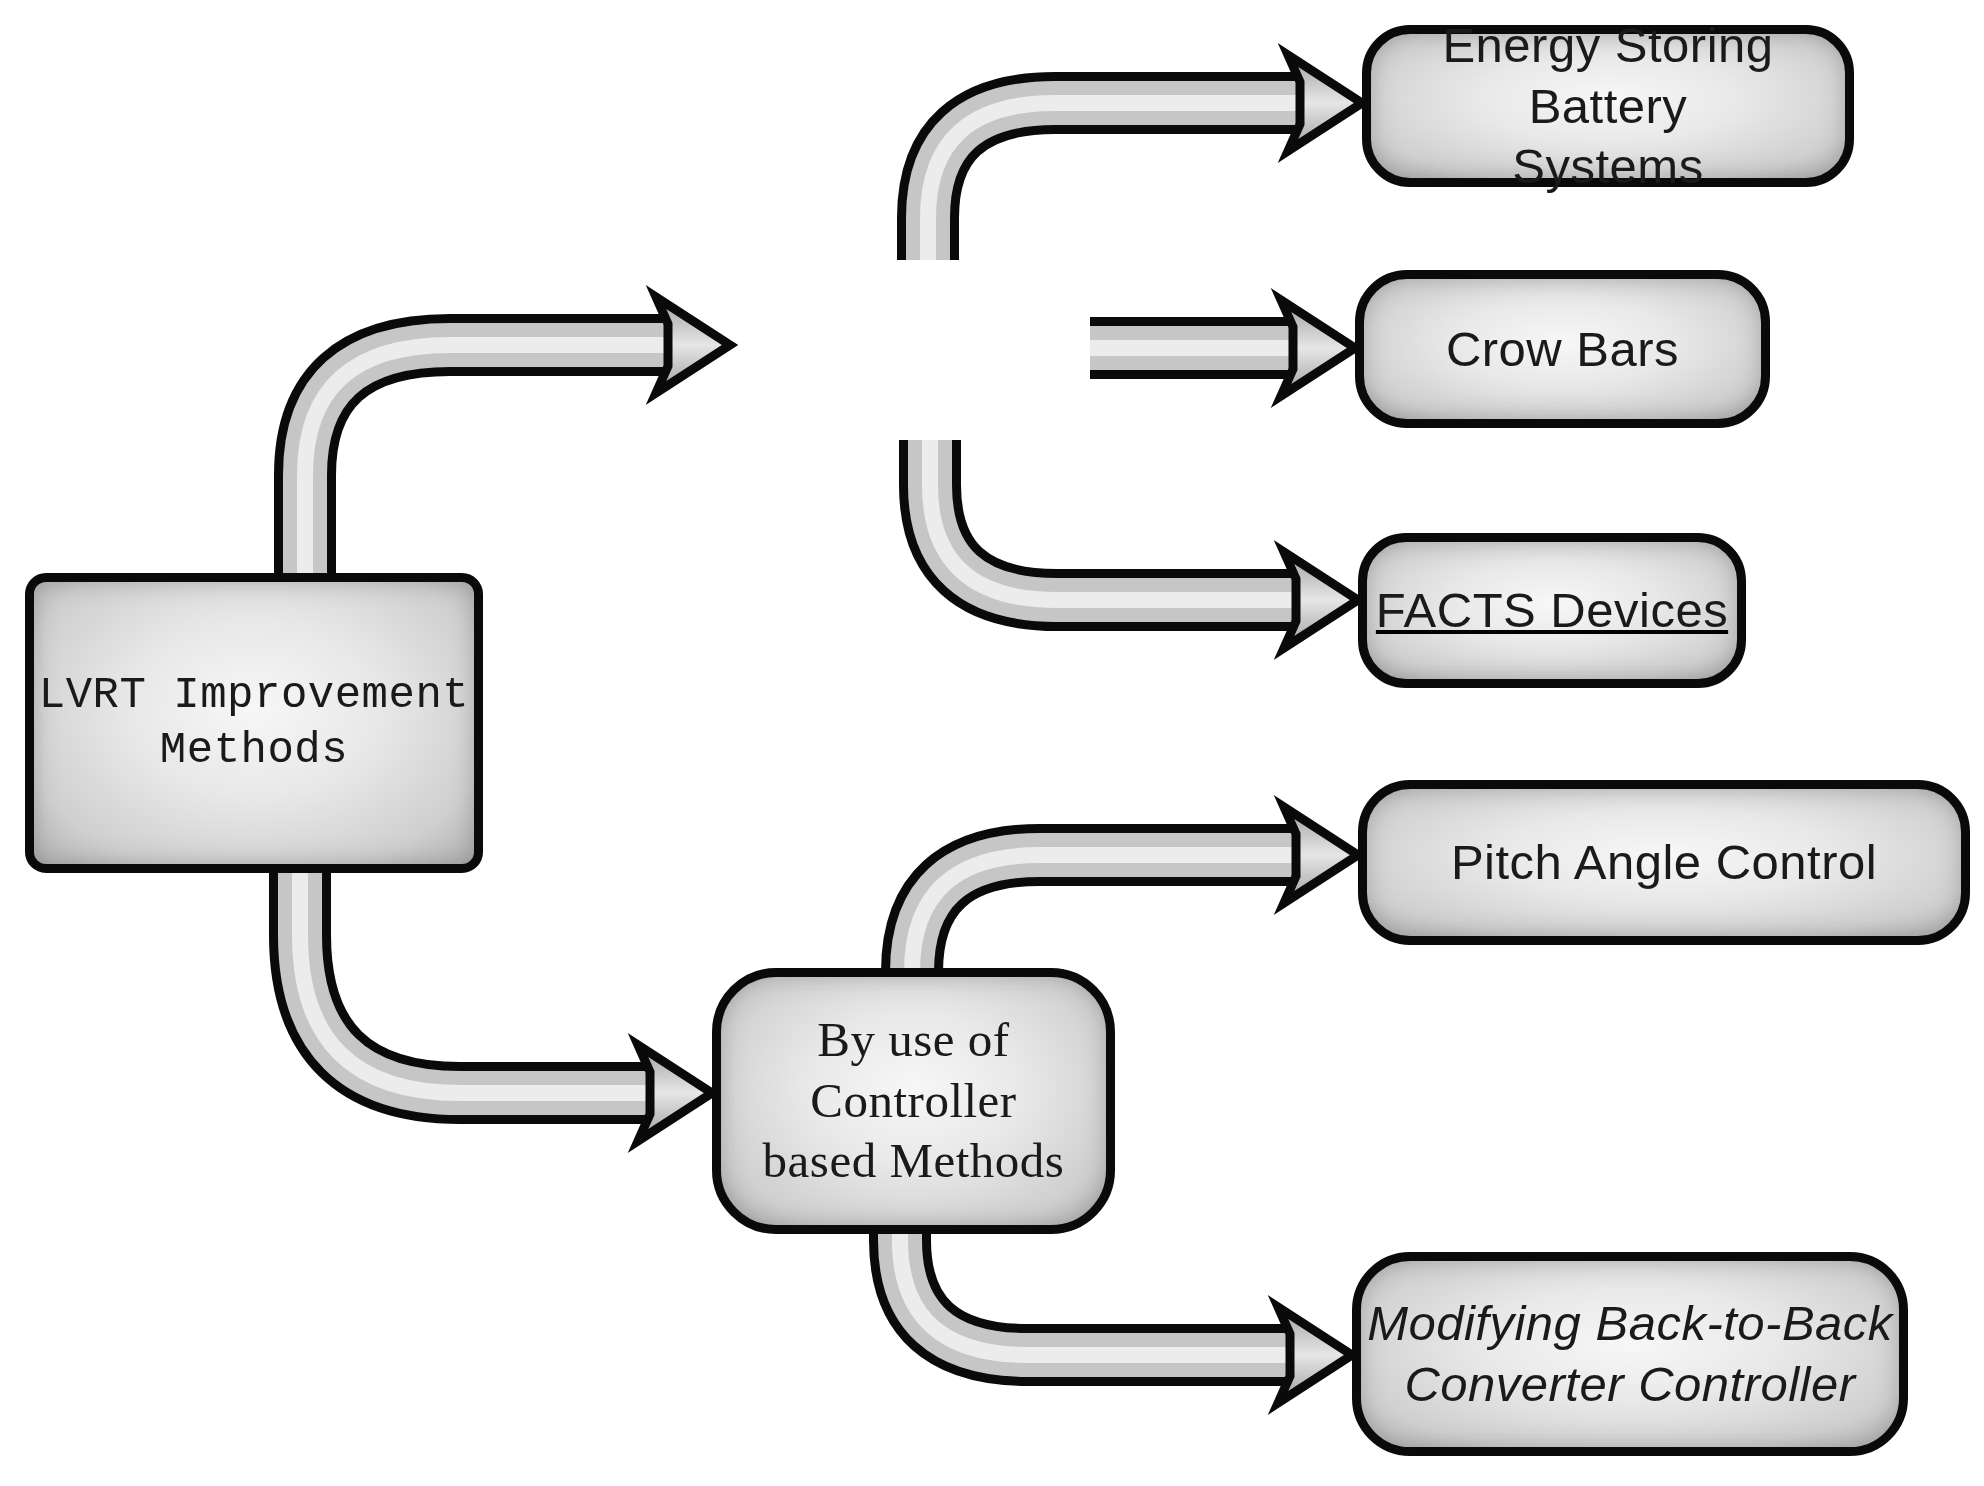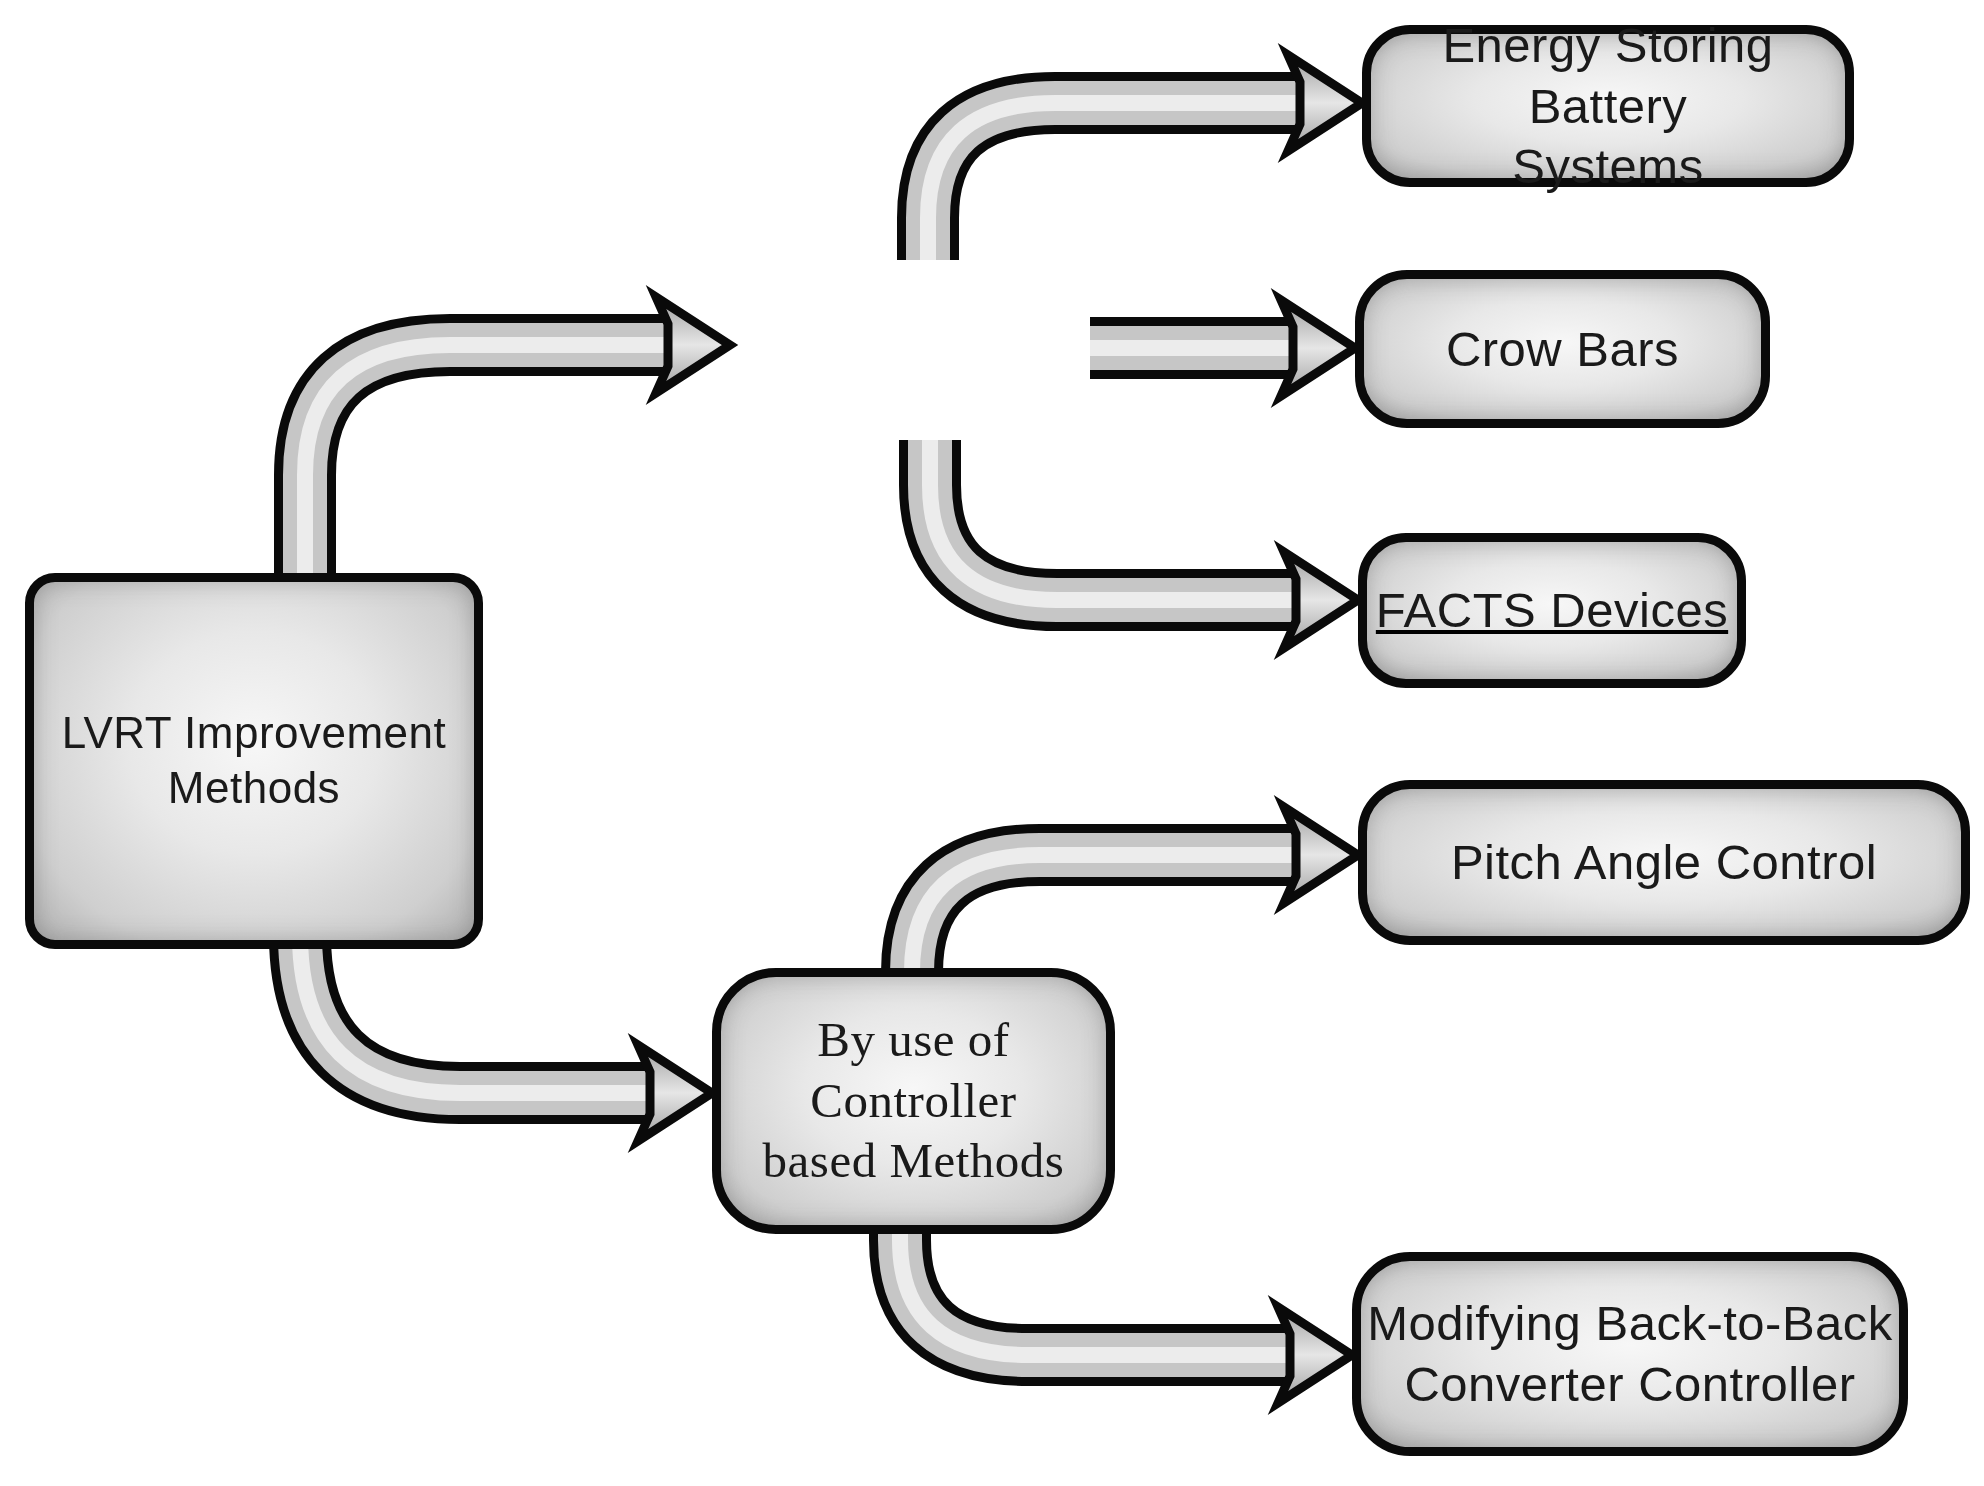--- a/index.html
+++ b/index.html
@@ -35,29 +35,29 @@
     text-align: center;
   }
   .node .label {
     white-space: pre-line;
     color: #1a1a1a;
     font-size: 49px;
     line-height: 1.24;
     letter-spacing: 0.5px;
   }
   
-  .node-root     { left: 25px;   top: 573px;  width: 458px; height: 376px; border-radius: 30px; }
+  .node-root     { left: 25px;   top: 573px;  width: 458px; height: 300px; border-radius: 21px; font-family: Liberation Mono, monospace; }
   .node-root .label { font-size: 44px; }
   .node-ext      { left: 730px;  top: 213px;  width: 392px; height: 269px; border-radius: 64px; }
   .node-ctrl     { left: 712px;  top: 968px;  width: 403px; height: 266px; border-radius: 64px; font-family: Liberation Serif, serif; }
   .node-battery  { left: 1362px; top: 25px;   width: 492px; height: 162px; border-radius: 48px; }
   .node-crow     { left: 1355px; top: 270px;  width: 415px; height: 158px; border-radius: 52px; }
   .node-facts    { left: 1358px; top: 533px;  width: 388px; height: 155px; border-radius: 48px; text-decoration: underline; }
   .node-pitch    { left: 1358px; top: 780px;  width: 612px; height: 165px; border-radius: 52px; }
-  .node-modif    { left: 1352px; top: 1252px; width: 556px; height: 204px; border-radius: 58px; }
+  .node-modif    { left: 1352px; top: 1252px; width: 556px; height: 204px; border-radius: 58px; font-style: italic; }
 
   .arrow-outline { fill: none; stroke: #0a0a0a; stroke-width: 62; stroke-linecap: butt; }
   .arrow-body    { fill: none; stroke: #c6c6c6; stroke-width: 44; stroke-linecap: butt; }
   .arrow-sheen   { fill: none; stroke: #ececec; stroke-width: 16; stroke-linecap: butt; }
   .arrow-head    { fill: url(#headGrad); stroke: #0a0a0a; stroke-width: 9; stroke-linejoin: miter; }
 </style>
 </head>
 <body>
 
 <div class="canvas">

